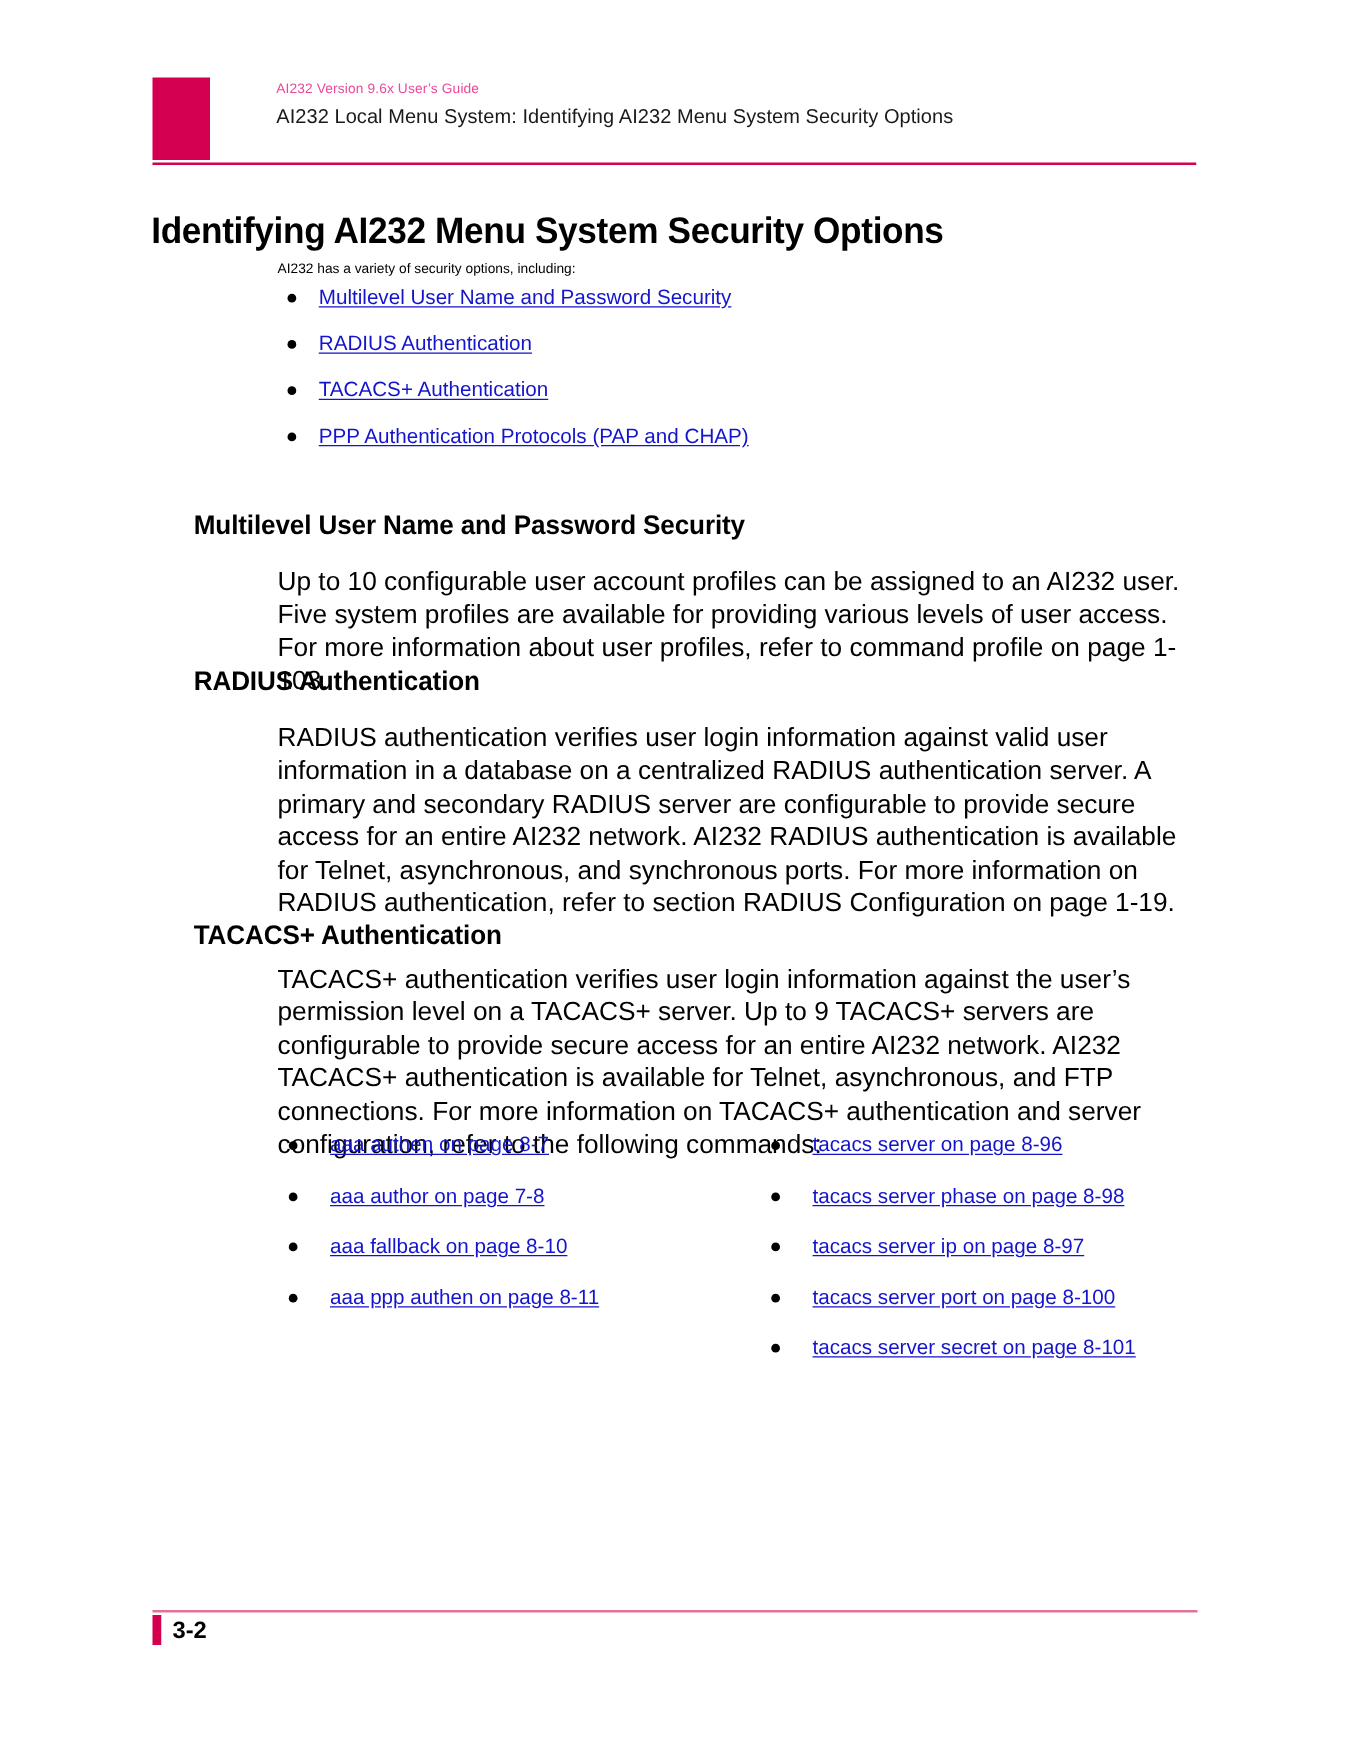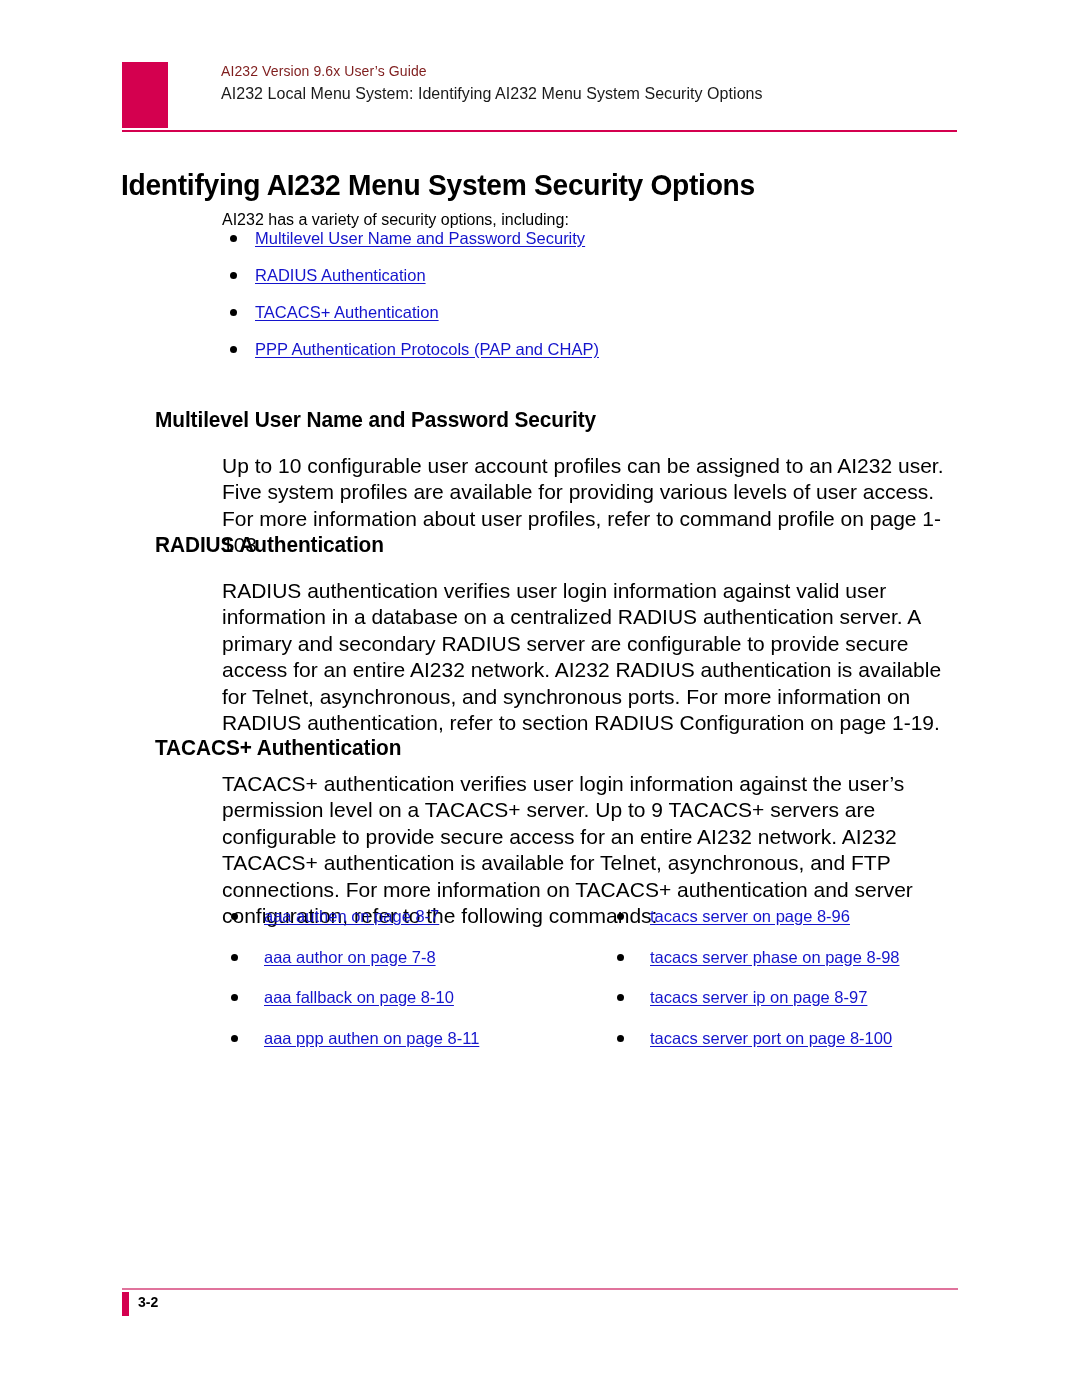--- a/index.html
+++ b/index.html
@@ -30,24 +30,24 @@
     height: 66px;
     background: #D4004F;
   }
   .header-texts {
     position: absolute;
     left: 221px;
     top: 60px;
     width: 760px;
   }
   .header-title {
-    font-size: 14px;
+    font-size: 11px;
     line-height: 23px;
     letter-spacing: 0.1px;
-    color: #7f1d1d;
+    color: #ec4899;
     white-space: nowrap;
   }
   .header-subtitle {
     font-size: 16px;
     line-height: 22px;
     letter-spacing: 0.05px;
     color: #1a1a1a;
     white-space: nowrap;
   }
   .header-rule {
@@ -72,21 +72,21 @@
     transform-origin: left top;
     white-space: nowrap;
   }
 
   
   .intro-para {
     position: absolute;
     left: 222px;
     top: 192px;
     width: 740px;
-    font-size: 16px;
+    font-size: 11px;
     line-height: 24px;
     color: #000000;
   }
 
   
   .toplinks {
     position: absolute;
     left: 230px;
     top: 228px;
     width: 740px;
@@ -184,21 +184,21 @@
     left: 122px;
     top: 1292px;
     width: 7px;
     height: 24px;
     background: #D4004F;
   }
   .footer-page {
     position: absolute;
     left: 138px;
     top: 1294px;
-    font-size: 14px;
+    font-size: 19px;
     font-weight: bold;
     color: #000000;
     white-space: nowrap;
   }
 </style>
 </head>
 <body>
 
 <div class="page">
 
@@ -272,19 +272,23 @@
       <a class="lnk" href="#">tacacs server phase on page 8-98</a>
     </div>
     <div class="li">
       <span class="bullet"></span>
       <a class="lnk" href="#">tacacs server ip on page 8-97</a>
     </div>
     <div class="li">
       <span class="bullet"></span>
       <a class="lnk" href="#">tacacs server port on page 8-100</a>
     </div>
+    <div class="li">
+      <span class="bullet"></span>
+      <a class="lnk" href="#">tacacs server secret on page 8-101</a>
+    </div>
   </div>
 
   <div class="footer-rule"></div>
   <div class="footer-mark"></div>
   <div class="footer-page">3-2</div>
 
 </div>
 
 </body></html>

